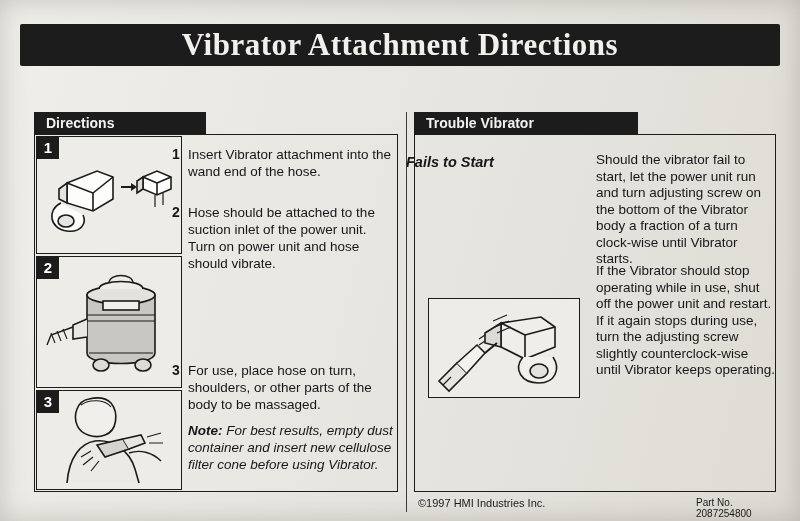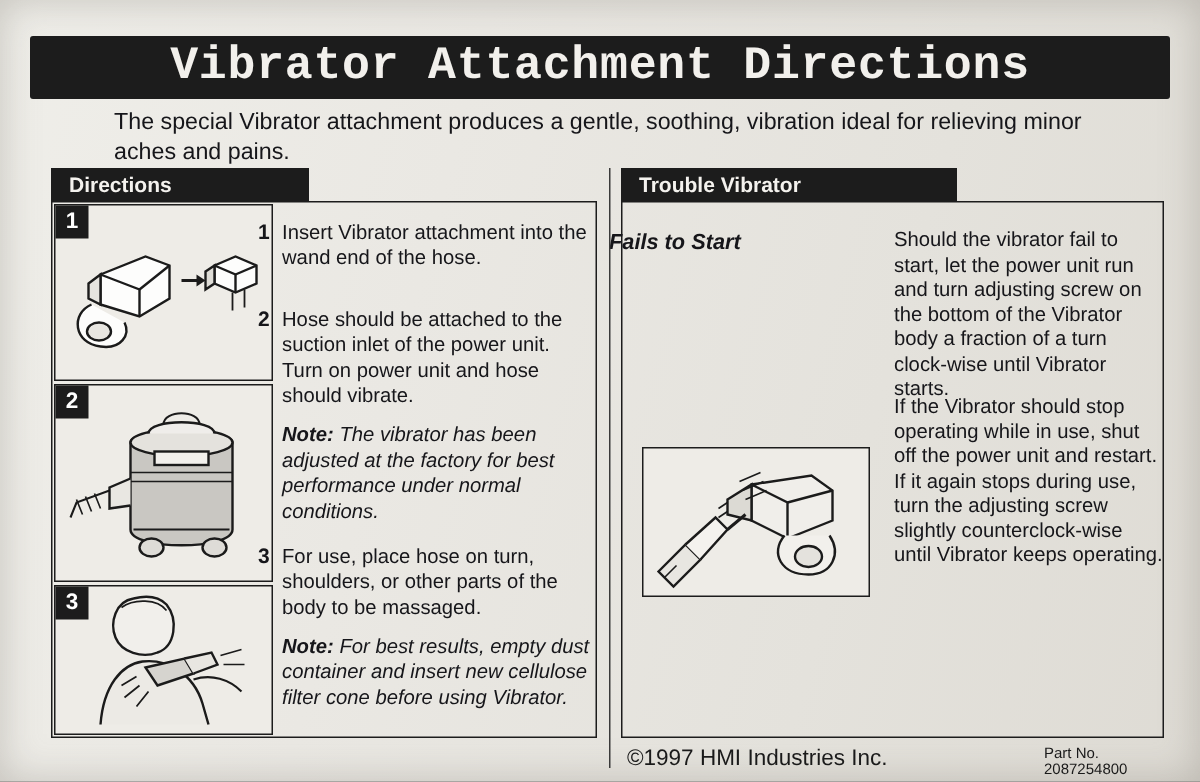--- a/index.html
+++ b/index.html
@@ -49,21 +49,21 @@
     border-radius: 2px;
   }
   .title-bar .title-text {
     color: #f2f0ec;
     font-size: 31px;
     font-weight: bold;
     letter-spacing: 0.5px;
     text-align: center;
     line-height: 42px;
     white-space: nowrap;
-    font-family: Liberation Mono, monospace;
+    font-family: Liberation Serif, serif;
   }
 
   
   .intro {
     position: absolute;
     left: 66px; top: 64px;
     width: 690px;
     font-size: 15.5px;
     line-height: 20px;
     color: #16161a;
@@ -178,21 +178,21 @@
   
   .illus.r1 {
     left: 418px; top: 290px; width: 152px; height: 100px;
     border: 1.6px solid #1c1c1c;
   }
 
   
   .copyright {
     position: absolute;
     left: 408px; top: 489px;
-    font-size: 15px;
+    font-size: 11px;
     color: #1a1a1a;
   }
   .partno {
     position: absolute;
     left: 686px; top: 489px;
     font-size: 10px;
     color: #1a1a1a;
   }
 
   svg { display: block; }
@@ -200,21 +200,20 @@
 </head>
 <body>
 
 <div id="page">
   <div class="sheet">
 
     <div class="title-bar">
       <div class="title-text">Vibrator Attachment Directions</div>
     </div>
 
-    <div class="intro">The special Vibrator attachment produces a gentle, soothing, vibration ideal for relieving minor aches and pains.</div>
 
     <div class="col-header left">Directions</div>
     <div class="col-header right">Trouble Vibrator</div>
 
     <div class="col-box left"></div>
     <div class="col-box right"></div>
 
     <div class="illus i1">
       <svg width="143" height="115" viewBox="0 0 143 115">
         <g fill="none" stroke="#1b1b1b" stroke-width="1.6">
@@ -288,21 +287,20 @@
     </div>
 
     <div class="step s1">
       <span class="num">1</span>
       <span class="body">Insert Vibrator attachment into the wand end of the hose.</span>
     </div>
 
     <div class="step s2">
       <span class="num">2</span>
       <span class="body">Hose should be attached to the suction inlet of the power unit. Turn on power unit and hose should vibrate.</span>
-      <span class="note"><b>Note:</b> <span>The vibrator has been adjusted at the factory for best performance under normal conditions.</span></span>
     </div>
 
     <div class="step s3">
       <span class="num">3</span>
       <span class="body">For use, place hose on turn, shoulders, or other parts of the body to be massaged.</span>
       <span class="note"><b>Note:</b> <span>For best results, empty dust container and insert new cellulose filter cone before using Vibrator.</span></span>
     </div>
 
     <div class="ts-label ts1-label">Fails to Start</div>
     <div class="ts-text ts1-text">Should the vibrator fail to start, let the power unit run and turn adjusting screw on the bottom of the Vibrator body a fraction of a turn clock-wise until Vibrator starts.</div>

